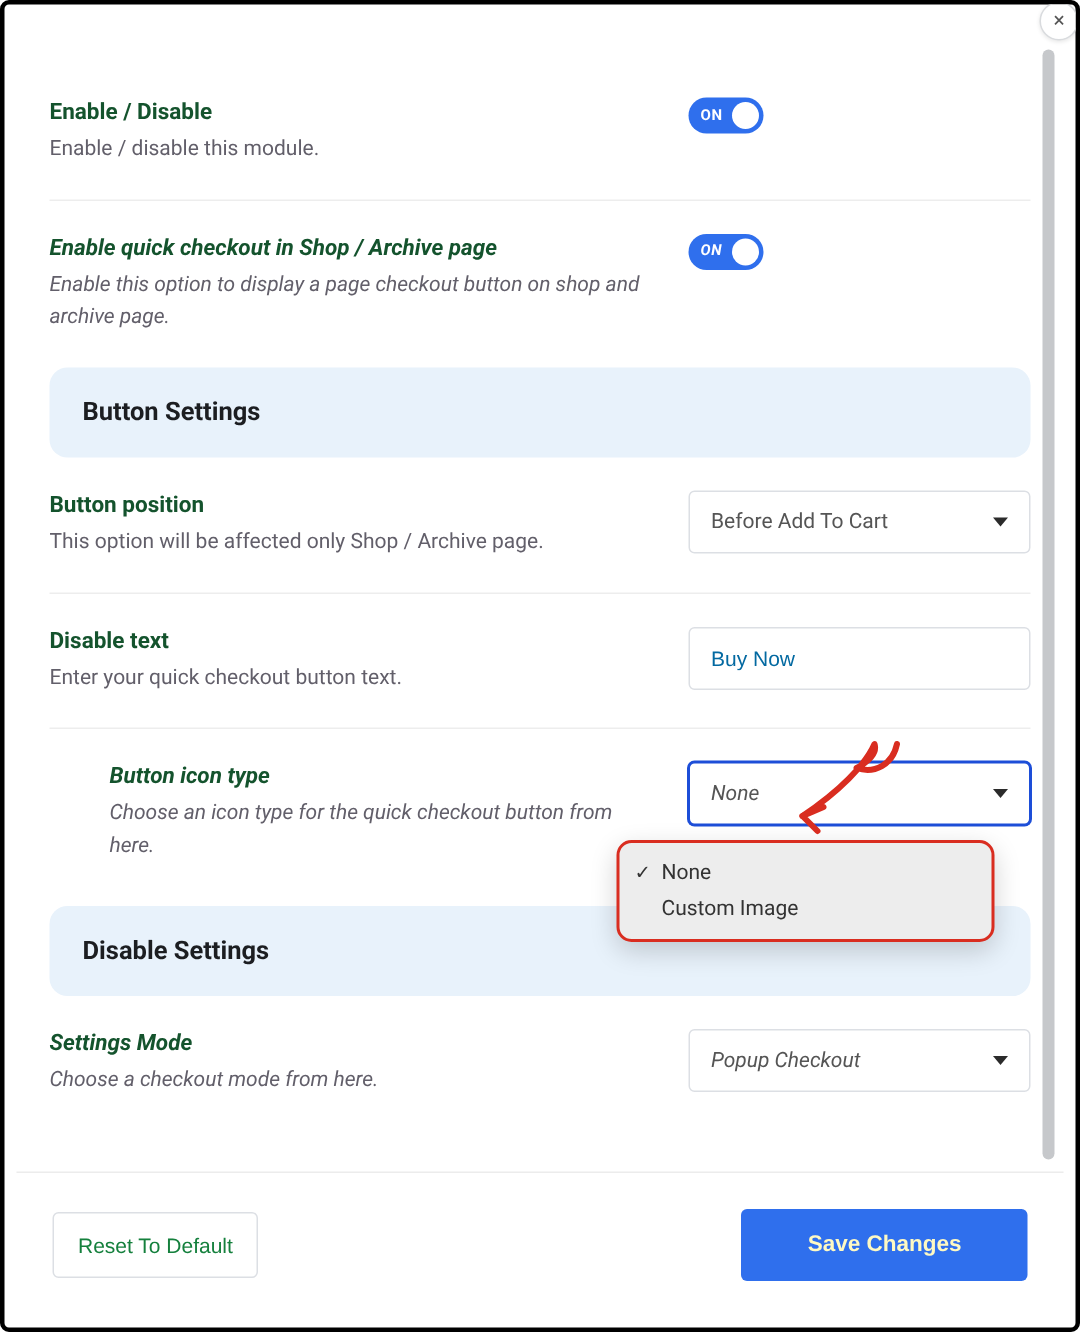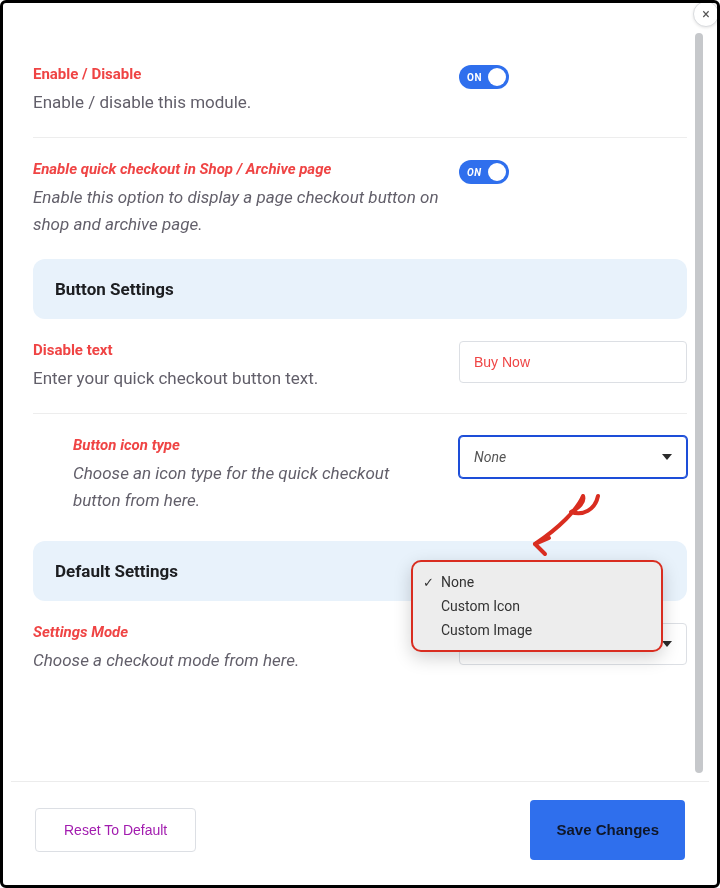--- a/index.html
+++ b/index.html
@@ -7,42 +7,42 @@
   .frame { position: relative; width: 720px; height: 888px; border: 3px solid #000; border-radius: 6px; overflow: hidden; background: #fff; }
   .close-btn { position: absolute; top: -2px; right: -2px; width: 26px; height: 26px; border-radius: 50%; background: #fff; border: 1px solid #d9dbde; display: flex; align-items: center; justify-content: center; font-size: 14px; color: #555; cursor: pointer; z-index: 50; box-shadow: 0 1px 3px rgba(0,0,0,0.1); }
   .scroll-area { position: absolute; top: 8px; left: 8px; right: 8px; bottom: 110px; overflow: hidden; }
   .content { padding: 22px 22px 22px 22px; }
   .scrollbar { position: absolute; top: 30px; right: 14px; width: 8px; height: 740px; background: #c6c8cb; border-radius: 4px; }
   .row { display: flex; align-items: flex-start; padding: 22px 0; border-bottom: 1px solid #ededed; }
   .row:first-child { padding-top: 32px; }
   .row.noborder { border-bottom: none; font-style: italic; }
   .row .left { flex: 1 1 380px; padding-right: 20px; }
   .row .right { flex: 0 0 228px; display: flex; align-items: flex-end; }
-  .label-title { font-size: 15px; font-weight: 700; color: #ef4444; margin-bottom: 6px; }
-  .label-desc { font-size: 17px; color: #625f6a; line-height: 1.55; }
+  .label-title { font-size: 15px; font-weight: 700; color: #14532d; margin-bottom: 6px; }
+  .label-desc { font-size: 14px; color: #625f6a; line-height: 1.55; }
   .section-header { background: #e8f2fb; padding: 20px 22px; font-size: 17px; font-weight: 700; color: #1c1e21; border-radius: 12px; }
   
   .toggle { width: 50px; height: 24px; background: #2f6fed; border-radius: 12px; position: relative; display: flex; align-items: center; cursor: pointer; }
   .toggle .on-text { color: #fff; font-size: 10px; font-weight: 700; margin-left: 8px; letter-spacing: 0.5px; }
   .toggle .knob { position: absolute; right: 3px; top: 3px; width: 18px; height: 18px; background: #fff; border-radius: 50%; }
   
   .select { width: 228px; height: 42px; border: 1px solid #dcdfe4; border-radius: 4px; background: #fff; display: flex; align-items: center; justify-content: space-between; padding: 0 14px; cursor: pointer; font-size: 14px; color: #555; }
   .select .caret { width: 0; height: 0; border-left: 5px solid transparent; border-right: 5px solid transparent; border-top: 6px solid #2b2b2b; }
   .select.focused { border: 1px solid #1d4ed8; box-shadow: 0 0 0 1px #1d4ed8; }
-  .text-input { width: 228px; height: 42px; border: 1px solid #dcdfe4; border-radius: 4px; background: #fff; padding: 0 14px; font-size: 14px; color: #ef4444; }
+  .text-input { width: 228px; height: 42px; border: 1px solid #dcdfe4; border-radius: 4px; background: #fff; padding: 0 14px; font-size: 14px; color: #0369a1; }
   
   .dropdown-popup { position: absolute; width: 252px; background: #ededed; border: 2px solid #d92d20; border-radius: 10px; padding: 8px 4px; box-shadow: 0 6px 18px rgba(0,0,0,0.18); z-index: 30; }
   .dropdown-popup .opt { display: flex; align-items: center; height: 24px; padding: 0 8px 0 6px; font-size: 14px; color: #333; cursor: pointer; }
   .dropdown-popup .opt .check { width: 14px; display: inline-block; font-size: 13px; margin-right: 4px; }
   
   .arrow-annot { position: absolute; z-index: 35; pointer-events: none; }
   
   .footer { position: absolute; left: 8px; right: 8px; bottom: 8px; height: 96px; background: #fff; border-top: 1px solid #ececec; display: flex; align-items: center; justify-content: space-between; padding: 0 24px; }
-  .btn-secondary { height: 44px; padding: 0 28px; border: 1px solid #dcdfe4; border-radius: 4px; background: #fff; color: #a21caf; font-size: 14px; cursor: pointer; }
-  .btn-primary { height: 60px; padding: 0 26px; border: none; border-radius: 4px; background: #2f6fed; color: #0f172a; font-size: 15px; font-weight: 600; cursor: pointer; }
+  .btn-secondary { height: 44px; padding: 0 16px; border: 1px solid #dcdfe4; border-radius: 4px; background: #fff; color: #15803d; font-size: 14px; cursor: pointer; }
+  .btn-primary { height: 48px; padding: 0 44px; border: none; border-radius: 4px; background: #2f6fed; color: #fef9c3; font-size: 15px; font-weight: 600; cursor: pointer; }
 </style>
 </head>
 <body>
 
 <div class="frame">
 
   <div class="close-btn">
     <span>×</span>
   </div>
 
@@ -72,20 +72,32 @@
         <div class="right">
           <div class="toggle">
             <span class="on-text">ON</span>
             <span class="knob"></span>
           </div>
         </div>
       </div>
 
       <div class="section-header">Button Settings</div>
 
+      <div class="row">
+        <div class="left">
+          <div class="label-title">Button position</div>
+          <div class="label-desc">This option will be affected only Shop / Archive page.</div>
+        </div>
+        <div class="right">
+          <div class="select">
+            <span>Before Add To Cart</span>
+            <span class="caret"></span>
+          </div>
+        </div>
+      </div>
 
       <div class="row">
         <div class="left">
           <div class="label-title">Disable text</div>
           <div class="label-desc">Enter your quick checkout button text.</div>
         </div>
         <div class="right">
           <input class="text-input" type="text" value="Buy Now" style="">
         </div>
       </div>
@@ -96,21 +108,21 @@
           <div class="label-desc">Choose an icon type for the quick checkout button from here.</div>
         </div>
         <div class="right" style="position:relative;">
           <div class="select focused" style="width:228px;">
             <span>None</span>
             <span class="caret"></span>
           </div>
         </div>
       </div>
 
-      <div class="section-header" style="margin-top:6px;">Default Settings</div>
+      <div class="section-header" style="margin-top:6px;">Disable Settings</div>
 
       <div class="row noborder">
         <div class="left">
           <div class="label-title">Settings Mode</div>
           <div class="label-desc">Choose a checkout mode from here.</div>
         </div>
         <div class="right">
           <div class="select">
             <span>Popup Checkout</span>
             <span class="caret"></span>
@@ -121,24 +133,20 @@
     </div>
   </div>
 
   <div class="dropdown-popup" style="left:408px; top:557px;">
     <div class="opt">
       <span class="check">✓</span>
       <span>None</span>
     </div>
     <div class="opt">
       <span class="check"></span>
-      <span>Custom Icon</span>
-    </div>
-    <div class="opt">
-      <span class="check"></span>
       <span>Custom Image</span>
     </div>
   </div>
 
   <svg class="arrow-annot" style="left:500px; top:485px;" width="110" height="80" viewBox="0 0 110 80">
     <path d="M95 8 C 92 22, 80 28, 68 24 C 76 20, 82 14, 80 8 C 74 22, 56 40, 32 56" stroke="#d92d20" stroke-width="4" fill="none" stroke-linecap="round" stroke-linejoin="round"></path>
     <path d="M32 56 L 46 50 M32 56 L 42 66" stroke="#d92d20" stroke-width="4" fill="none" stroke-linecap="round"></path>
   </svg>
 
   <div class="footer">

